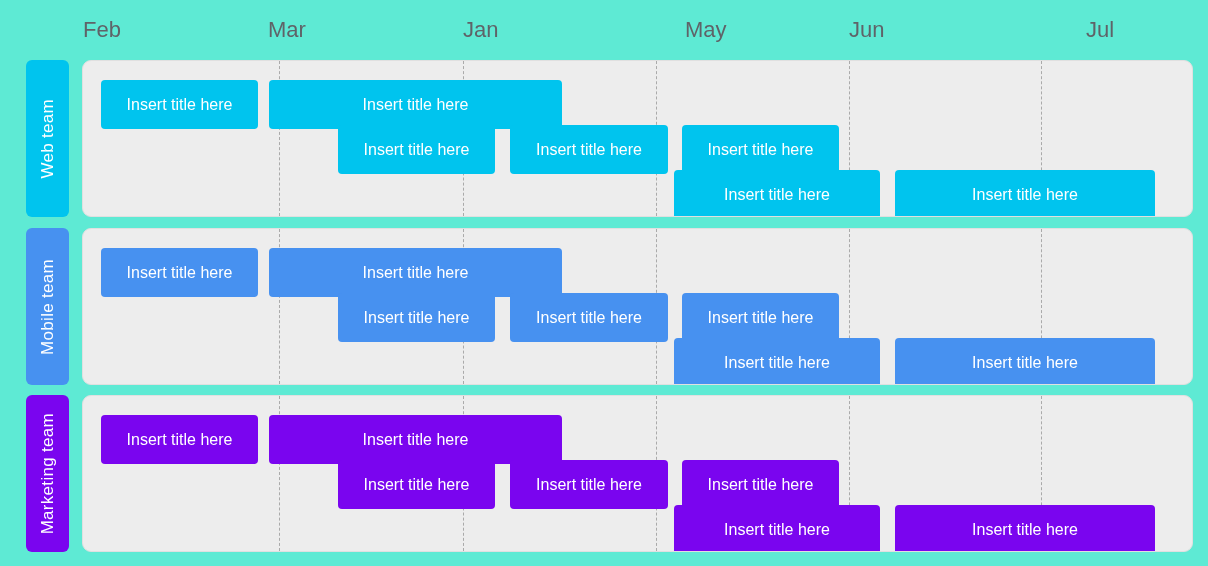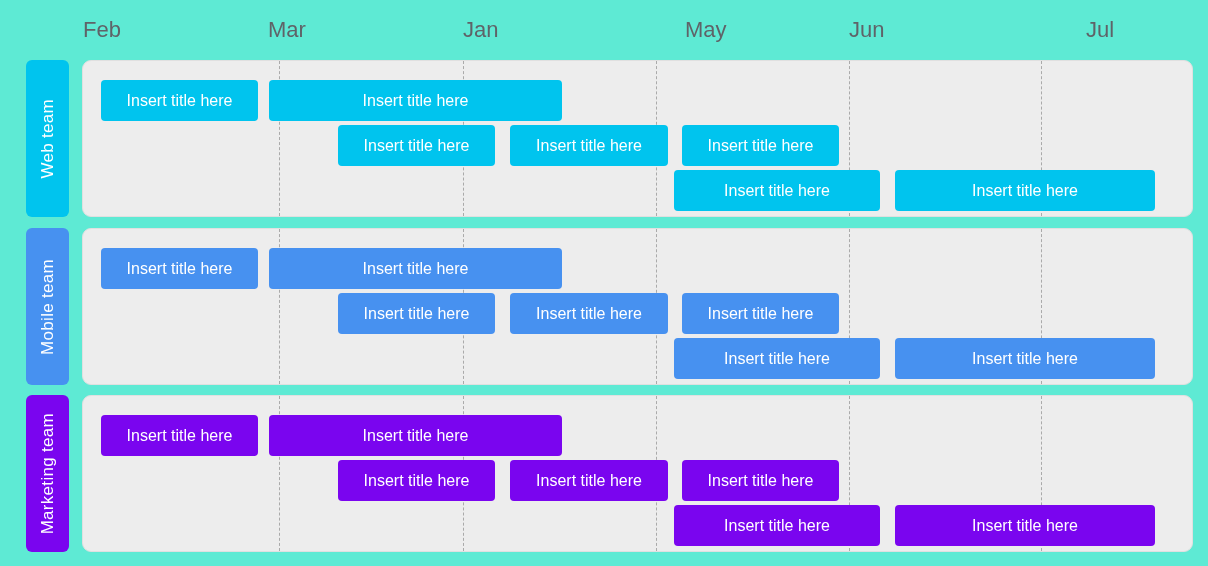--- a/index.html
+++ b/index.html
@@ -50,21 +50,21 @@
     overflow: hidden;
   }
   .gridline {
     position: absolute;
     top: 0; bottom: 0;
     width: 0;
     border-left: 1px dashed #aaaaaa;
   }
   .bar {
     position: absolute;
-    height: 41px;
+    height: 49px;
     border-radius: 4px;
     display: flex;
     align-items: center;
     justify-content: center;
     color: #ffffff;
     font-size: 16px;
     white-space: nowrap;
     cursor: pointer;
   }
   

